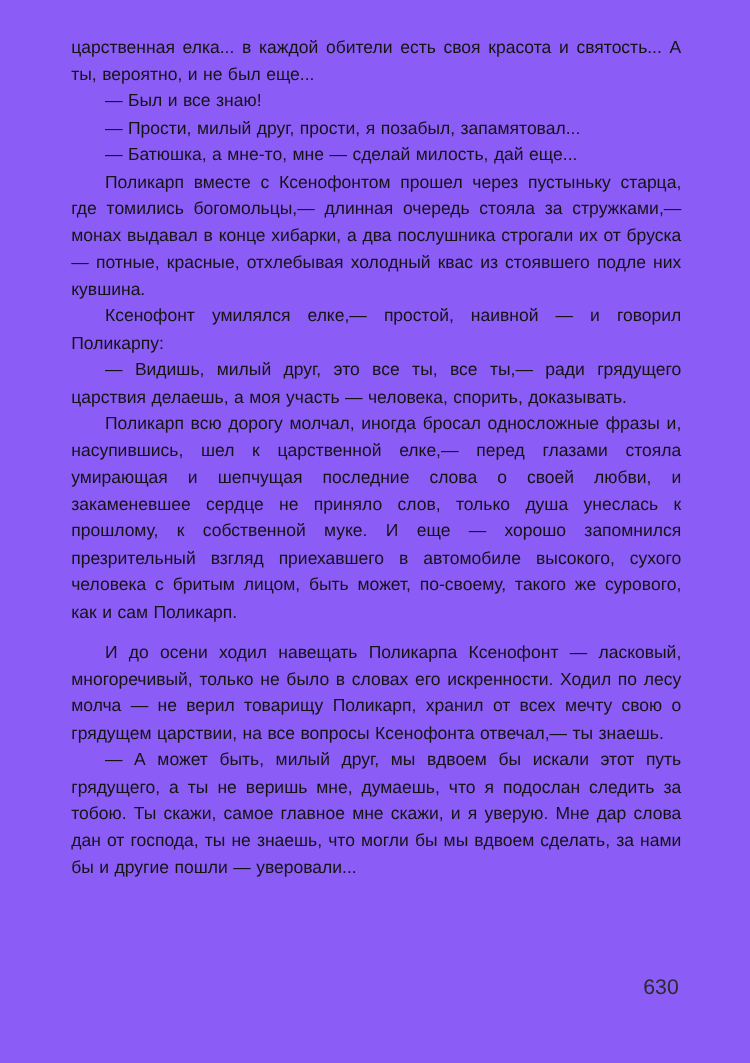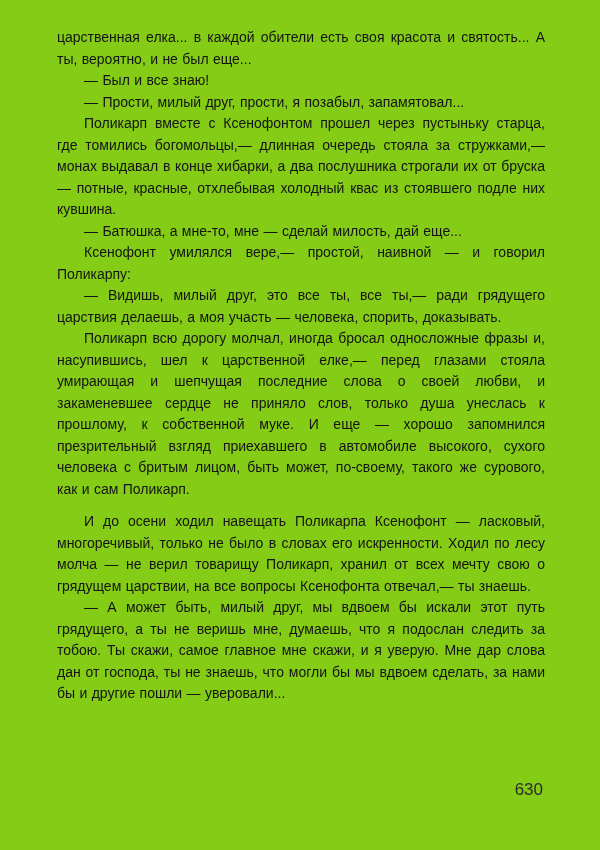--- a/index.html
+++ b/index.html
@@ -11,21 +11,21 @@
     width: 600px;
     height: 850px;
     position: relative;
     font-family: "Liberation Sans", "DejaVu Sans", sans-serif;
     color: #141414;
     overflow: hidden;
   }
   .book-page {
     position: absolute;
     inset: 0;
-    background: #84cc16;
+    background: #8b5cf6;
   }
   .text-block {
     position: absolute;
     top: 27px;
     left: 57px;
     width: 488px;
   }
   .text-block p {
     margin: 0;
     padding: 0;
@@ -52,22 +52,22 @@
   }
 </style>
 </head>
 <body>
 
 <div class="book-page">
   <div class="text-block">
       <p class="continuation">царственная елка... в каждой обители есть своя красота и святость... А ты, вероятно, и не был еще...</p>
       <p class="indent">— Был и все знаю!</p>
       <p class="indent">— Прости, милый друг, прости, я позабыл, запамятовал...</p>
+      <p class="indent">— Батюшка, а мне-то, мне — сделай милость, дай еще...</p>
       <p class="indent">Поликарп вместе с Ксенофонтом прошел через пустыньку старца, где томились богомольцы,— длинная очередь стояла за стружками,— монах выдавал в конце хибарки, а два послушника строгали их от бруска — потные, красные, отхлебывая холодный квас из стоявшего подле них кувшина.</p>
-      <p class="indent">— Батюшка, а мне-то, мне — сделай милость, дай еще...</p>
-      <p class="indent">Ксенофонт умилялся вере,— простой, наивной — и говорил Поликарпу:</p>
+      <p class="indent">Ксенофонт умилялся елке,— простой, наивной — и говорил Поликарпу:</p>
       <p class="indent">— Видишь, милый друг, это все ты, все ты,— ради грядущего царствия делаешь, а моя участь — человека, спорить, доказывать.</p>
       <p class="indent">Поликарп всю дорогу молчал, иногда бросал односложные фразы и, насупившись, шел к царственной елке,— перед глазами стояла умирающая и шепчущая последние слова о своей любви, и закаменевшее сердце не приняло слов, только душа унеслась к прошлому, к собственной муке. И еще — хорошо запомнился презрительный взгляд приехавшего в автомобиле высокого, сухого человека с бритым лицом, быть может, по-своему, такого же сурового, как и сам Поликарп.</p>
       <p class="indent section-break">И до осени ходил навещать Поликарпа Ксенофонт — ласковый, многоречивый, только не было в словах его искренности. Ходил по лесу молча — не верил товарищу Поликарп, хранил от всех мечту свою о грядущем царствии, на все вопросы Ксенофонта отвечал,— ты знаешь.</p>
       <p class="indent">— А может быть, милый друг, мы вдвоем бы искали этот путь грядущего, а ты не веришь мне, думаешь, что я подослан следить за тобою. Ты скажи, самое главное мне скажи, и я уверую. Мне дар слова дан от господа, ты не знаешь, что могли бы мы вдвоем сделать, за нами бы и другие пошли — уверовали...</p>
     </div>
   <div class="page-number">630</div>
 </div>
 
 </body></html>

